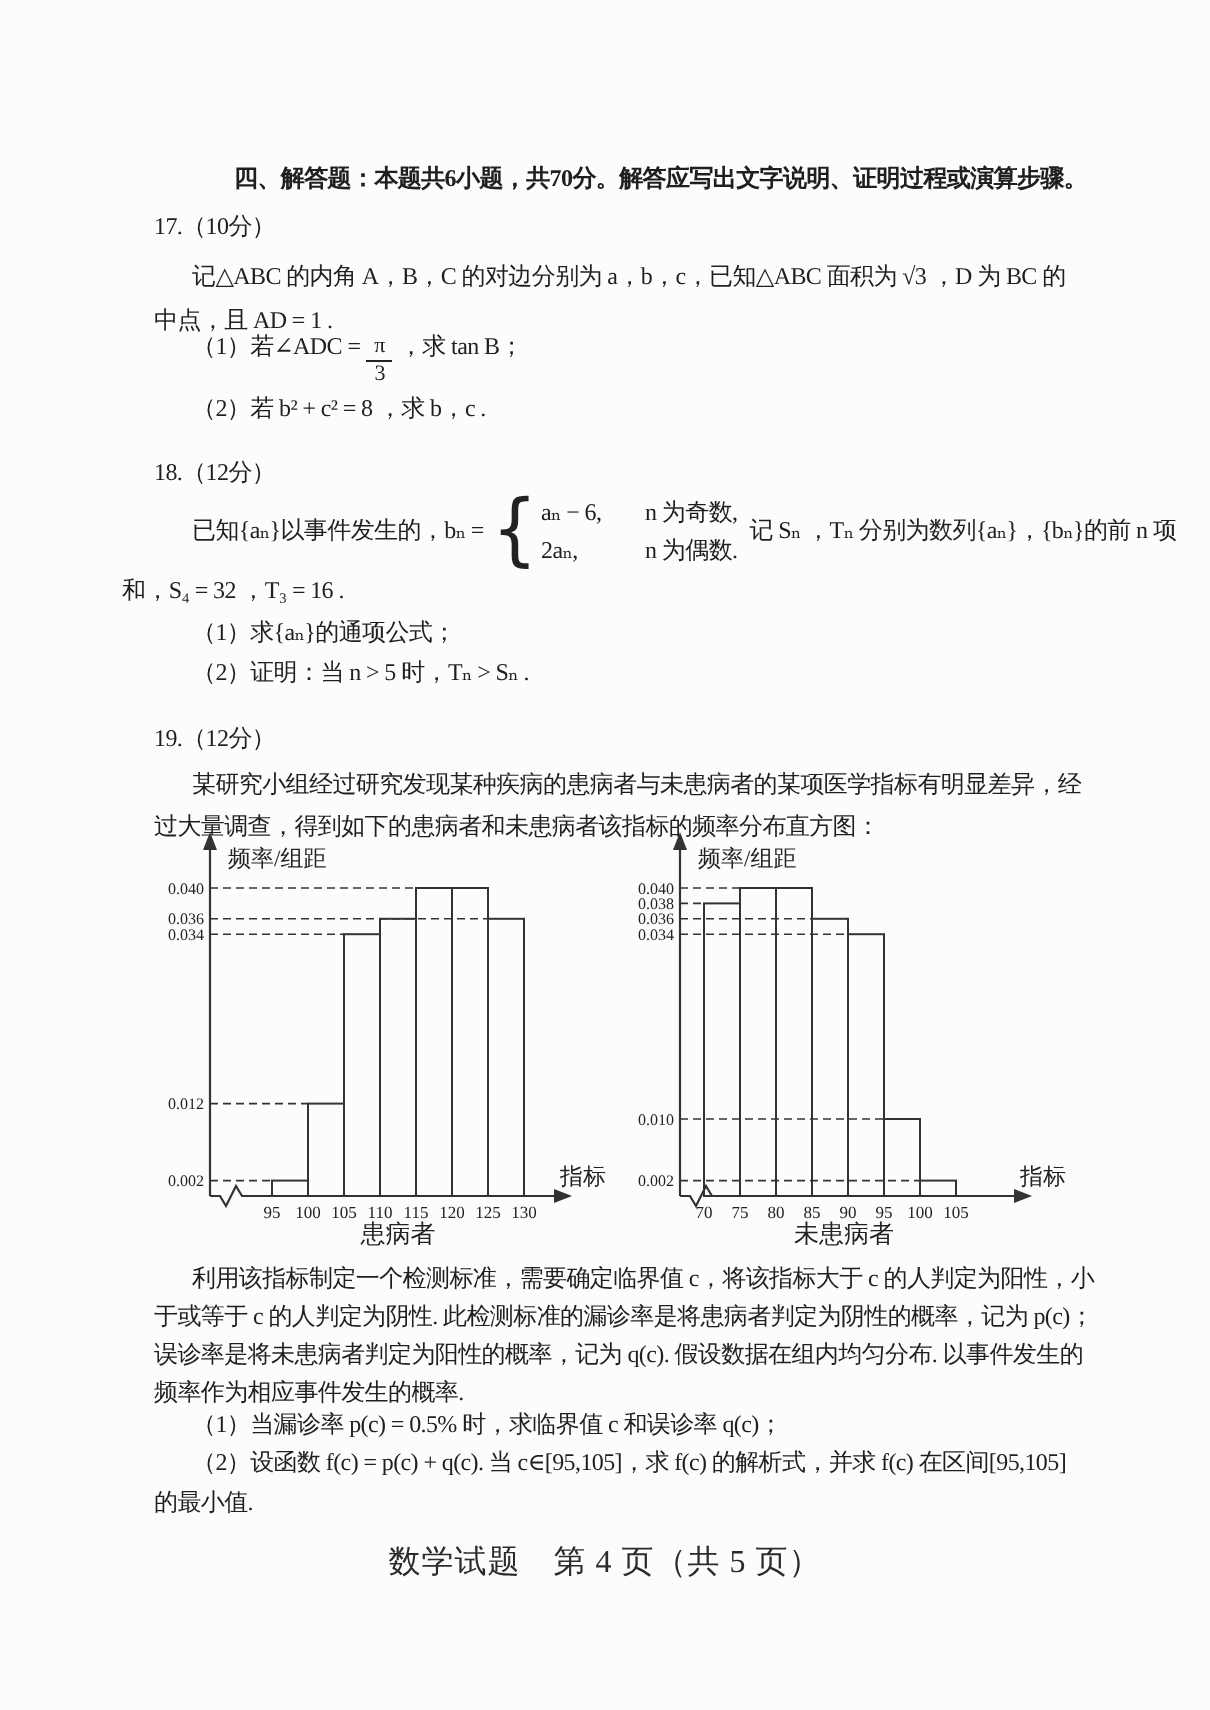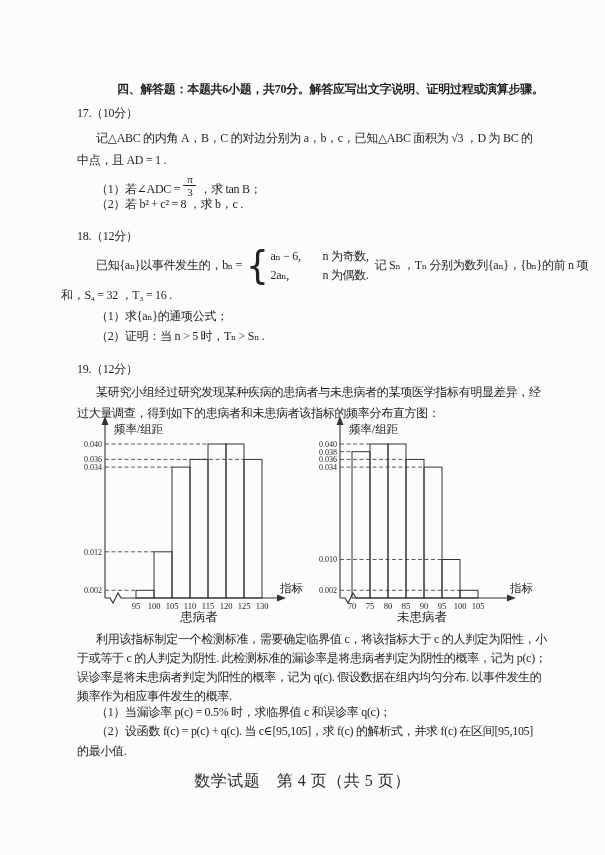--- a/index.html
+++ b/index.html
@@ -6,21 +6,21 @@
   body{
     width:605px;height:855px;
     background:#ffffff;
     font-family:"Liberation Serif","DejaVu Serif","DejaVu Sans",serif;
     color:#1f1f1f;
     -webkit-font-smoothing:antialiased;
   }
   .page{position:relative;width:605px;height:855px;background:#fcfcfb;overflow:hidden;}
   .ln{position:absolute;font-size:12px;letter-spacing:-0.3px;white-space:nowrap;line-height:1.3;}
   .bold{font-weight:700;}
-  .flexrow{display:flex;align-items:flex-end;}
+  .flexrow{display:flex;align-items:flex-start;}
   
   .frac{display:inline-flex;flex-direction:column;align-items:center;font-size:11px;line-height:1.15;margin:0 3px;transform:translateY(1px);}
   .frac .fnum{border-bottom:1px solid #222;padding:0 4px;}
   .frac .fden{padding:0 4px;}
   
   .q18row{display:flex;align-items:center;}
   .brace{font-size:36px;font-weight:400;line-height:1;transform:scaleY(1.1);margin:0 2px 0 4px;font-family:"DejaVu Sans",sans-serif;color:#222;}
   .cases{display:flex;flex-direction:column;gap:3px;margin-right:6px;}
   .crow{display:flex;}
   .cexpr{width:52px;}

